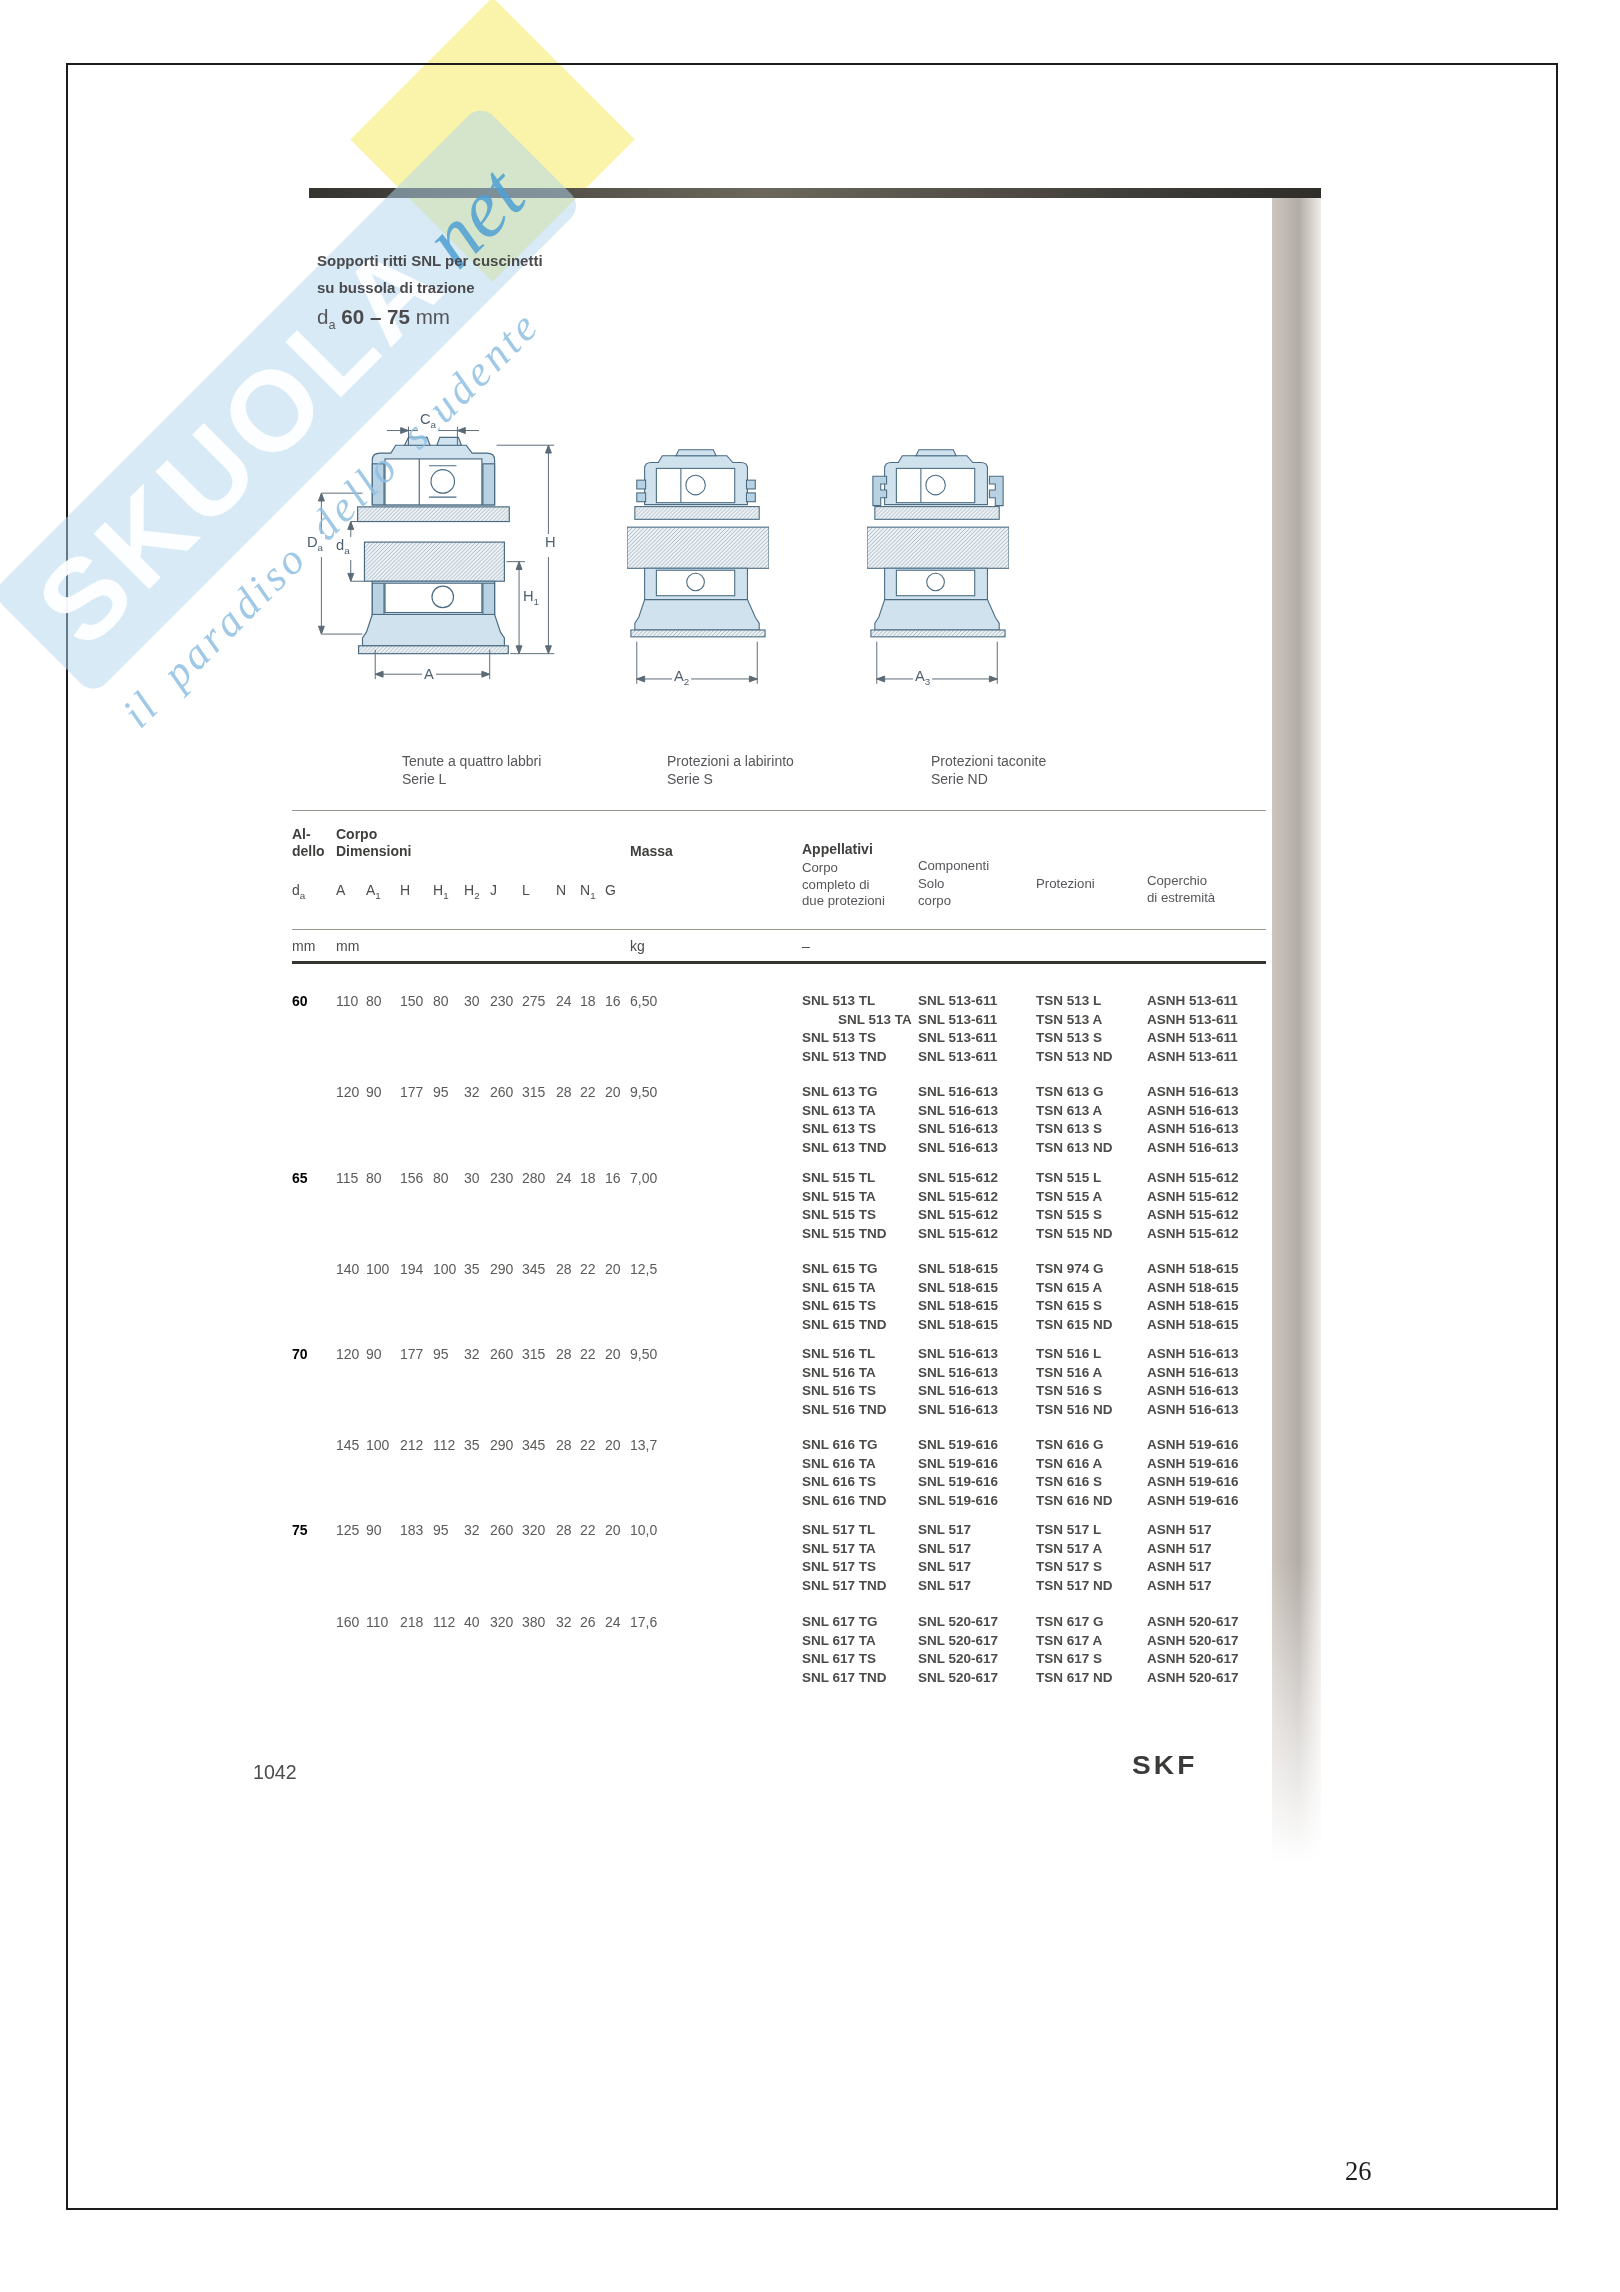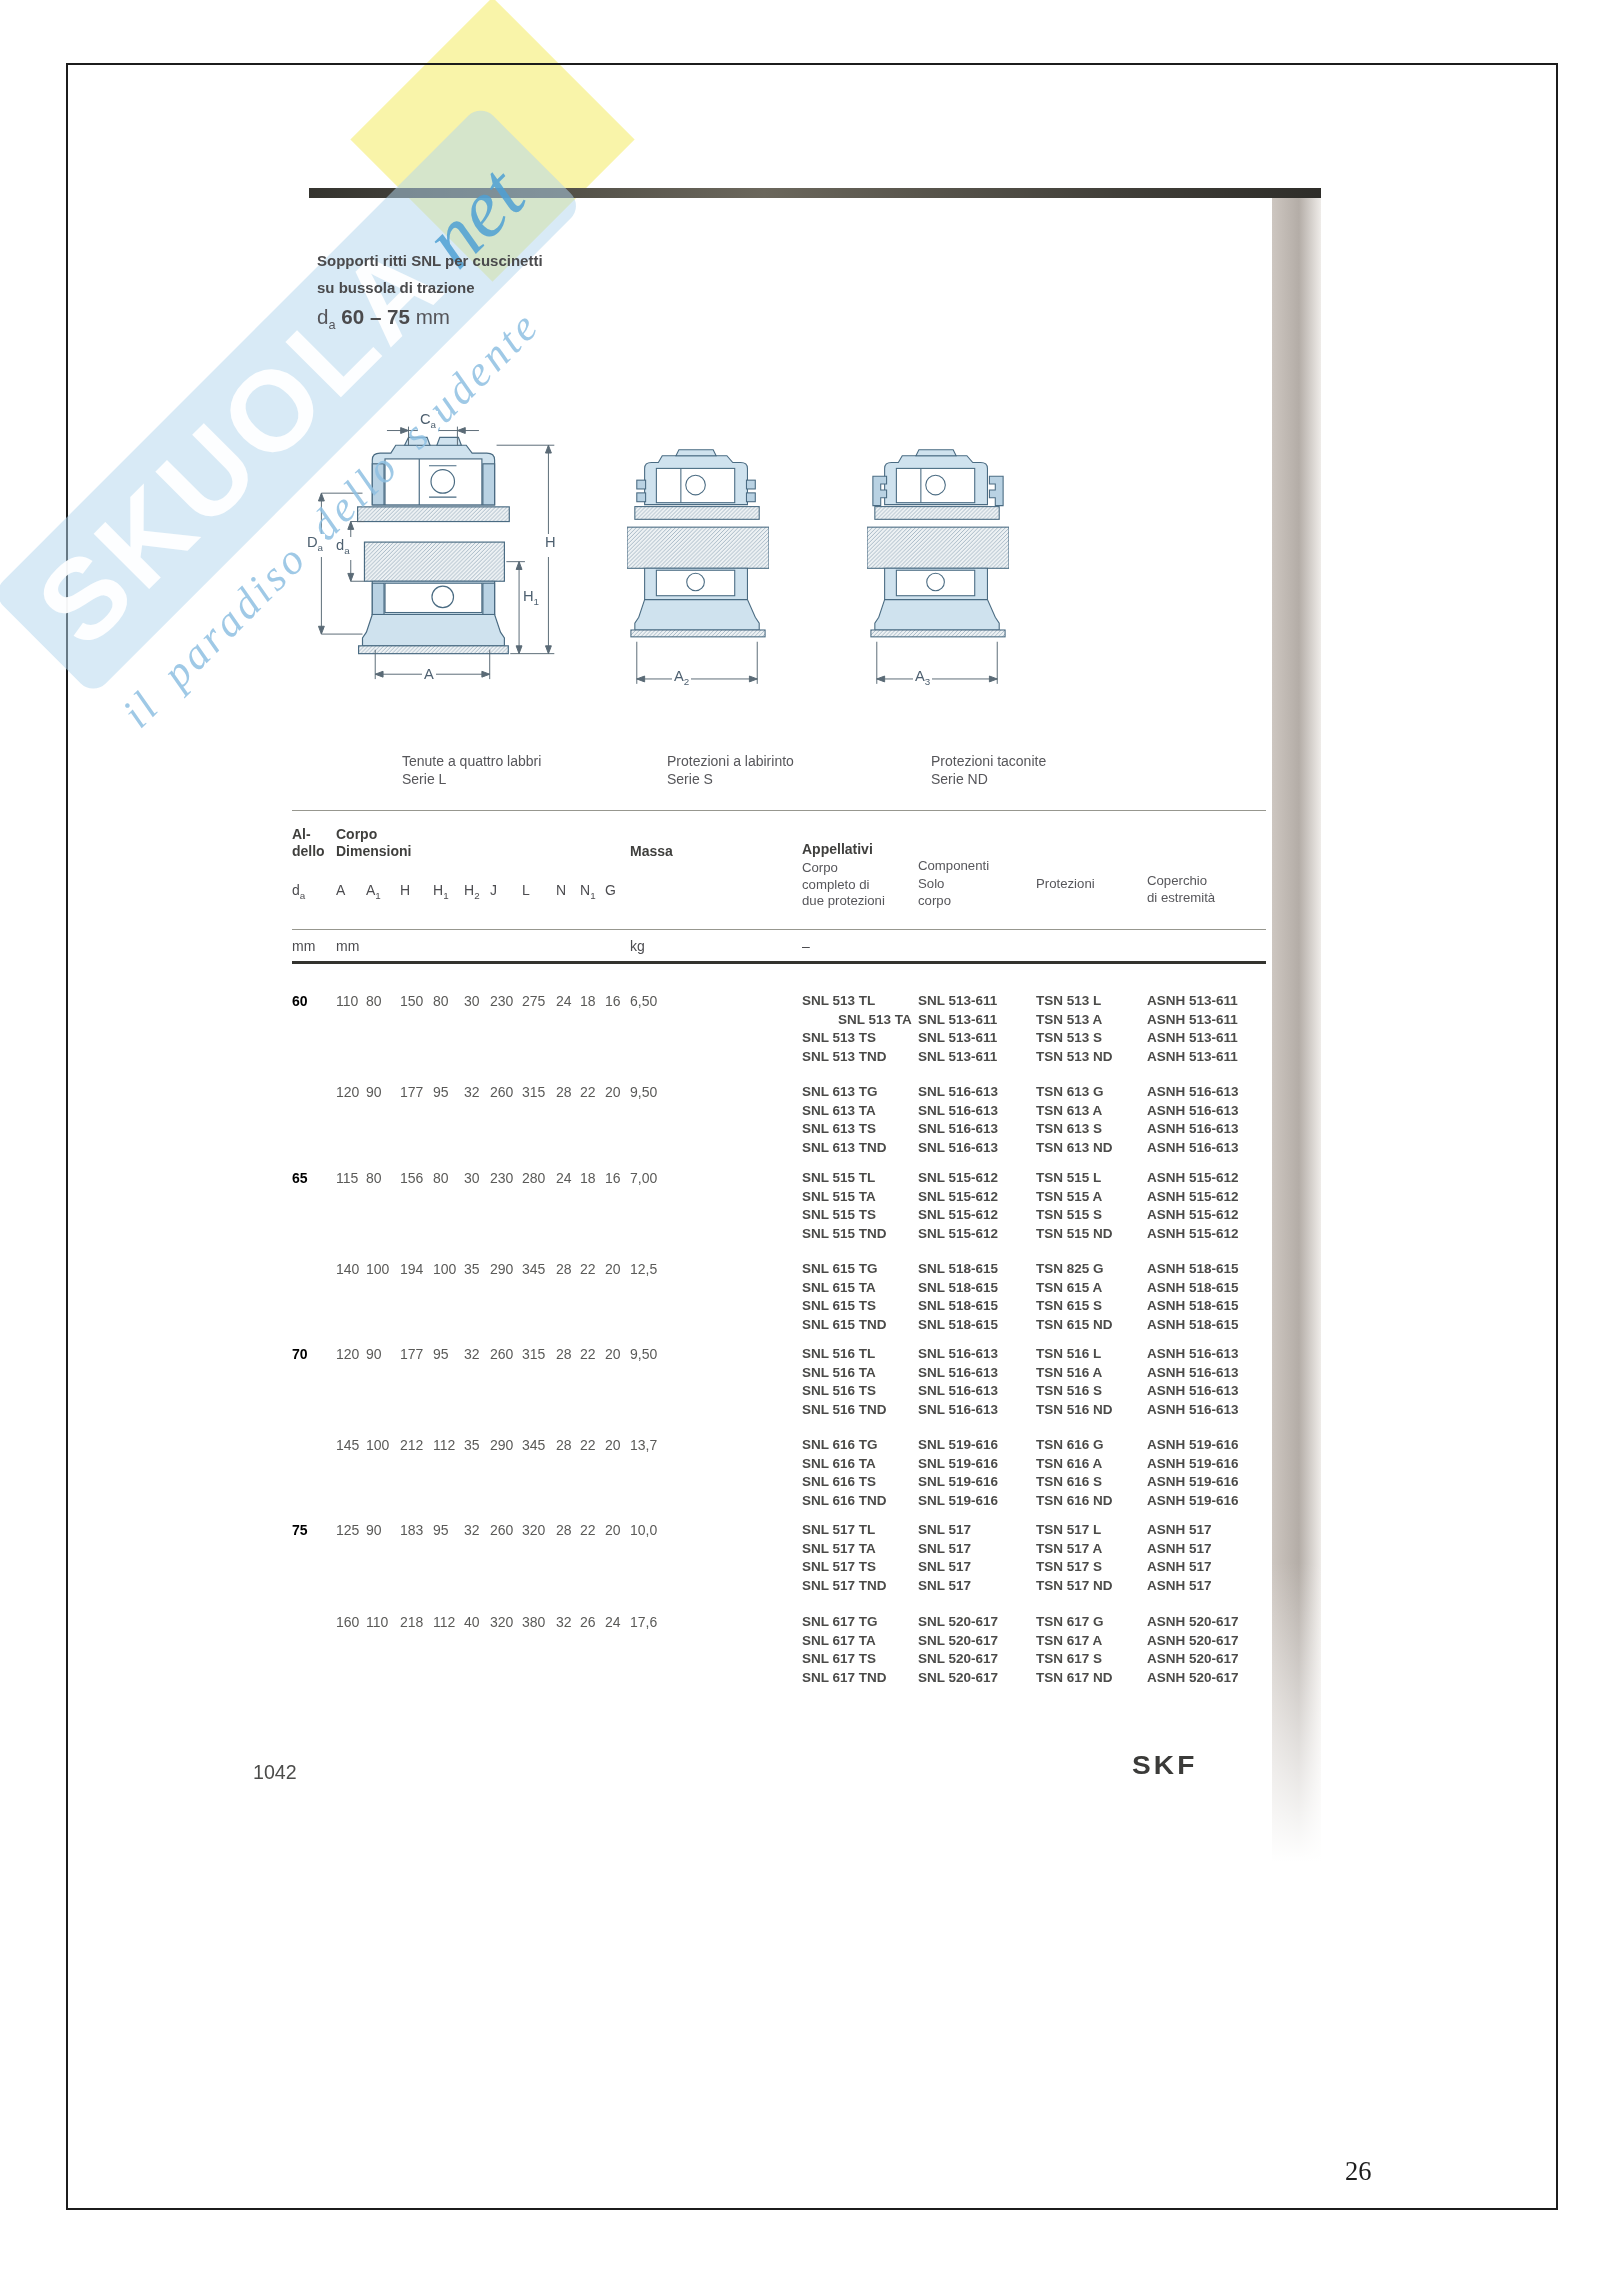--- a/index.html
+++ b/index.html
@@ -354,21 +354,21 @@
         <span class="cell" style="left: 313px; top: 0px;">20</span>
         <span class="cell" style="left: 338px; top: 0px;">12,5</span>
         <span class="cell app" style="left: 510px; top: 0px;">SNL 615 TG</span>
         <span class="cell app" style="left: 510px; top: 18.6px;">SNL 615 TA</span>
         <span class="cell app" style="left: 510px; top: 37px;">SNL 615 TS</span>
         <span class="cell app" style="left: 510px; top: 56px;">SNL 615 TND</span>
         <span class="cell app" style="left: 626px; top: 0px;">SNL 518-615</span>
         <span class="cell app" style="left: 626px; top: 18.6px;">SNL 518-615</span>
         <span class="cell app" style="left: 626px; top: 37px;">SNL 518-615</span>
         <span class="cell app" style="left: 626px; top: 56px;">SNL 518-615</span>
-        <span class="cell app" style="left: 744px; top: 0px;">TSN 825 G</span>
+        <span class="cell app" style="left: 744px; top: 0px;">TSN 974 G</span>
         <span class="cell app" style="left: 744px; top: 18.6px;">TSN 615 A</span>
         <span class="cell app" style="left: 744px; top: 37px;">TSN 615 S</span>
         <span class="cell app" style="left: 744px; top: 56px;">TSN 615 ND</span>
         <span class="cell app" style="left: 855px; top: 0px;">ASNH 518-615</span>
         <span class="cell app" style="left: 855px; top: 18.6px;">ASNH 518-615</span>
         <span class="cell app" style="left: 855px; top: 37px;">ASNH 518-615</span>
         <span class="cell app" style="left: 855px; top: 56px;">ASNH 518-615</span>
       </div>
       <div class="trow" style="top: 541px;">
         <span class="cell da-cell" style="left: 0px; top: 0px;">70</span>

